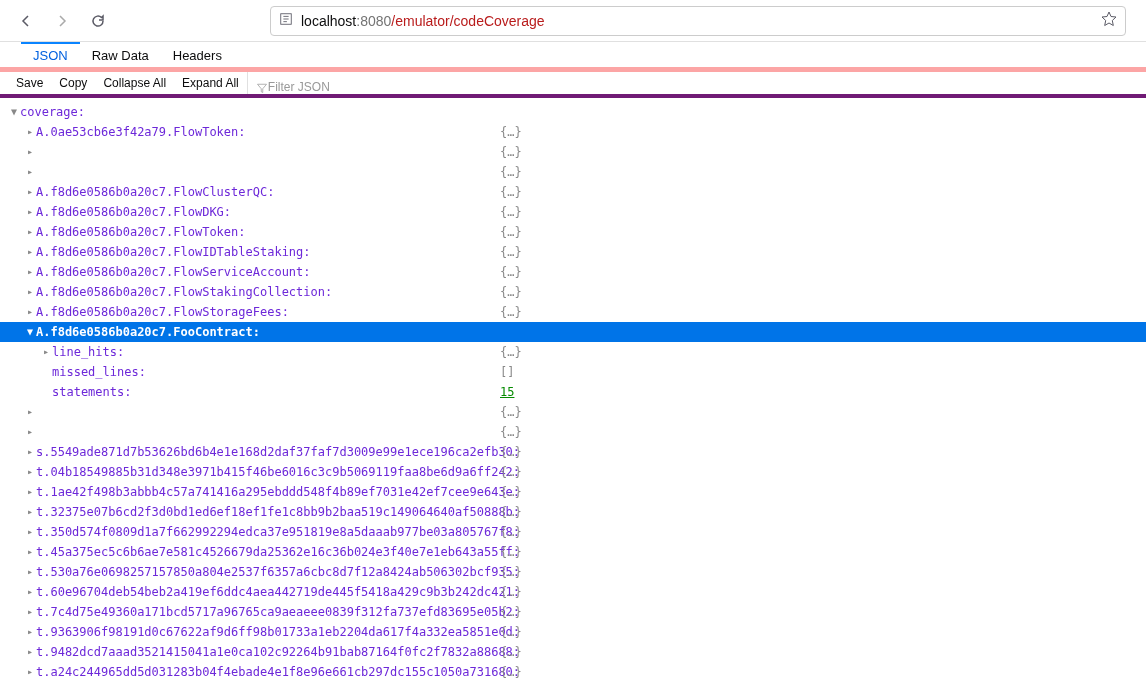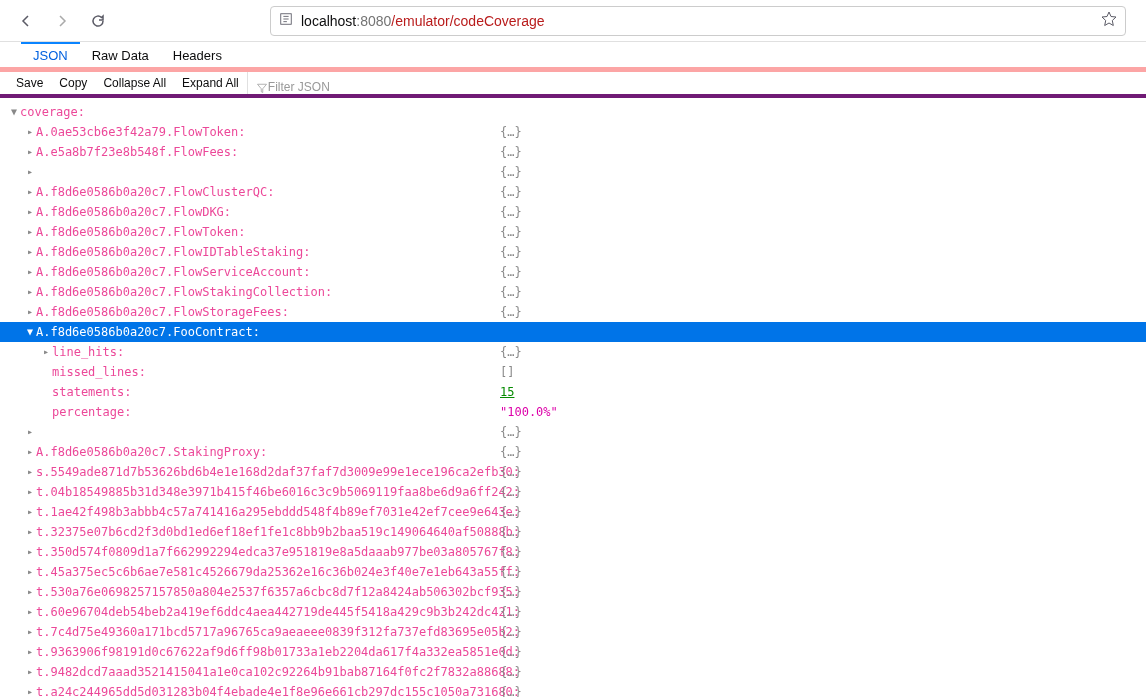--- a/index.html
+++ b/index.html
@@ -124,22 +124,22 @@
     .toggle {
       width: 12px;
       display: inline-flex;
       justify-content: center;
       color: #888;
       cursor: pointer;
       font-size: 10px;
       user-select: none;
     }
     .row.selected .toggle { color: #fff; }
-    .key { color: #ec4899; cursor: pointer; }
-    .row.selected .key { color: #fff; }
+    .key { color: #6d28d9; cursor: pointer; }
+    .row.selected .key { color: #fff; font-weight: bold; }
     .value-summary { color: #888; }
     .value-array { color: #888; }
     .value-num { color: #058b00; text-decoration: underline; }
     .value-str { color: #dd00a9; }
     .indent-1 { padding-left: 16px; }
     .indent-2 { padding-left: 32px; }
     .key-cell { display: inline-flex; align-items: center; }
     .val-cell { position: absolute; left: 500px; }
     .row { position: relative; }
     .spacer-toggle { width: 12px; display: inline-block; }
@@ -213,21 +213,20 @@
       <div class="row">
         <span class="key-cell indent-1">
           <span class="toggle">▸</span>
           <span class="key">A.0ae53cb6e3f42a79.FlowToken:</span>
         </span>
         <span class="val-cell value-summary">{…}</span>
       </div>
       <div class="row">
         <span class="key-cell indent-1">
           <span class="toggle">▸</span>
-          <span class="key">A.e5a8b7f23e8b548f.FlowFees:</span>
         </span>
         <span class="val-cell value-summary">{…}</span>
       </div>
       <div class="row">
         <span class="key-cell indent-1">
           <span class="toggle">▸</span>
         </span>
         <span class="val-cell value-summary">{…}</span>
       </div>
       <div class="row">
@@ -305,39 +304,31 @@
   </div>
 
   <div class="row">
     <span class="key-cell indent-2">
       <span class="spacer-toggle"></span>
       <span class="key">statements:</span>
     </span>
     <span class="val-cell value-num">15</span>
   </div>
 
-  <div class="row">
-    <span class="key-cell indent-2">
-      <span class="spacer-toggle"></span>
-      <span class="key">percentage:</span>
-    </span>
-    <span class="val-cell value-str">"100.0%"</span>
-  </div>
 
   <div id="items-after">
       <div class="row">
         <span class="key-cell indent-1">
           <span class="toggle">▸</span>
         </span>
         <span class="val-cell value-summary">{…}</span>
       </div>
       <div class="row">
         <span class="key-cell indent-1">
           <span class="toggle">▸</span>
-          <span class="key">A.f8d6e0586b0a20c7.StakingProxy:</span>
         </span>
         <span class="val-cell value-summary">{…}</span>
       </div>
       <div class="row">
         <span class="key-cell indent-1">
           <span class="toggle">▸</span>
           <span class="key">s.5549ade871d7b53626bd6b4e1e168d2daf37faf7d3009e99e1ece196ca2efb30:</span>
         </span>
         <span class="val-cell value-summary">{…}</span>
       </div>

